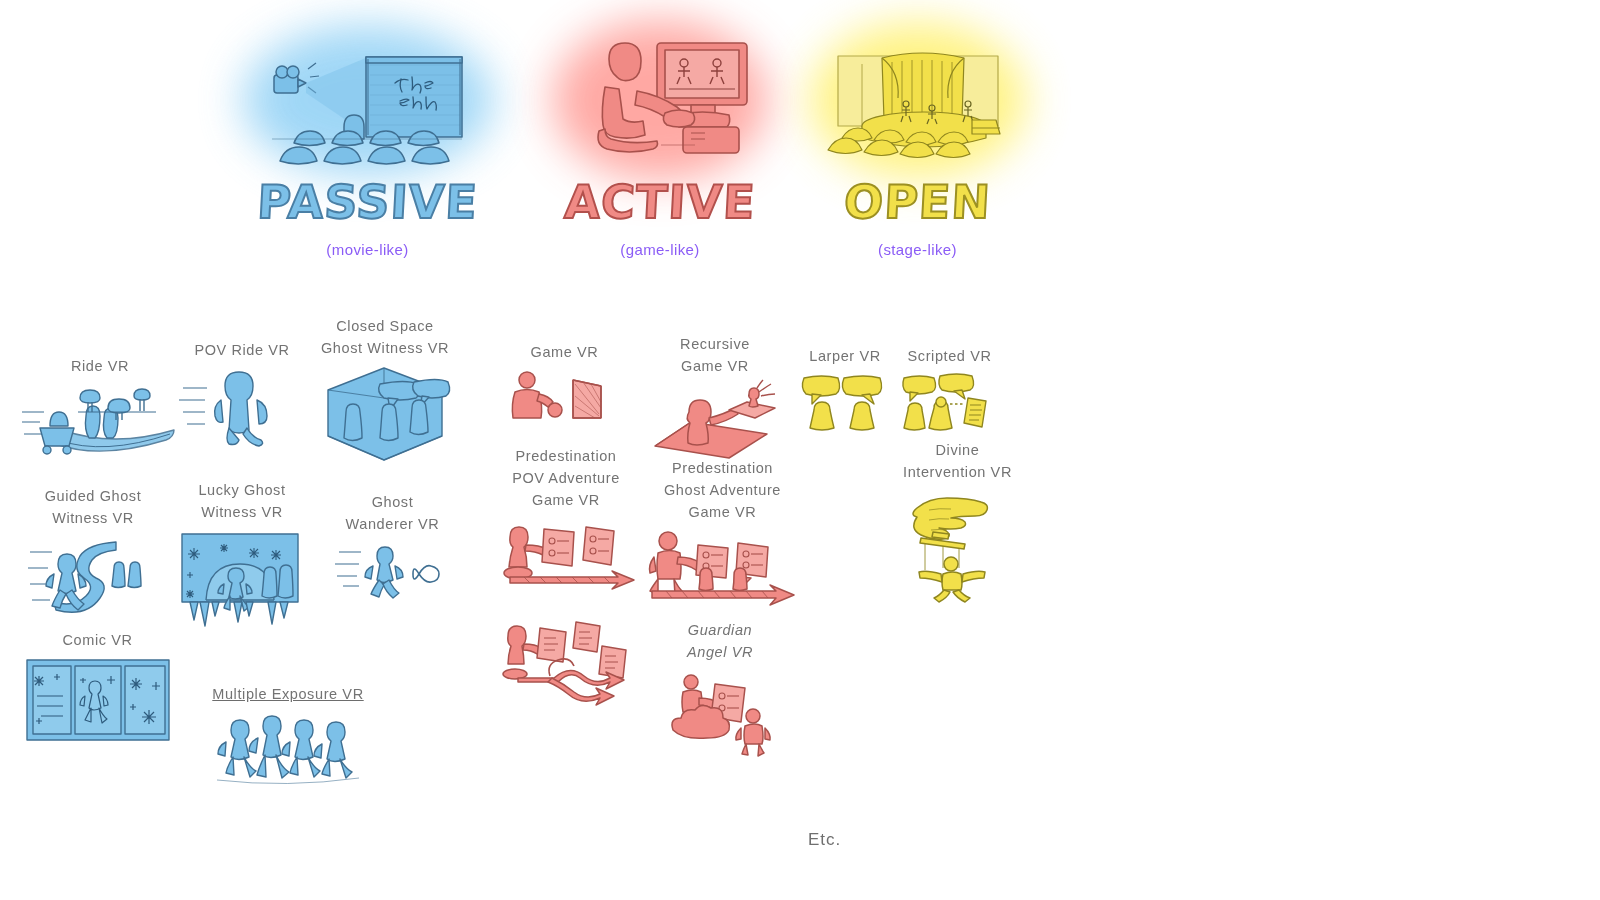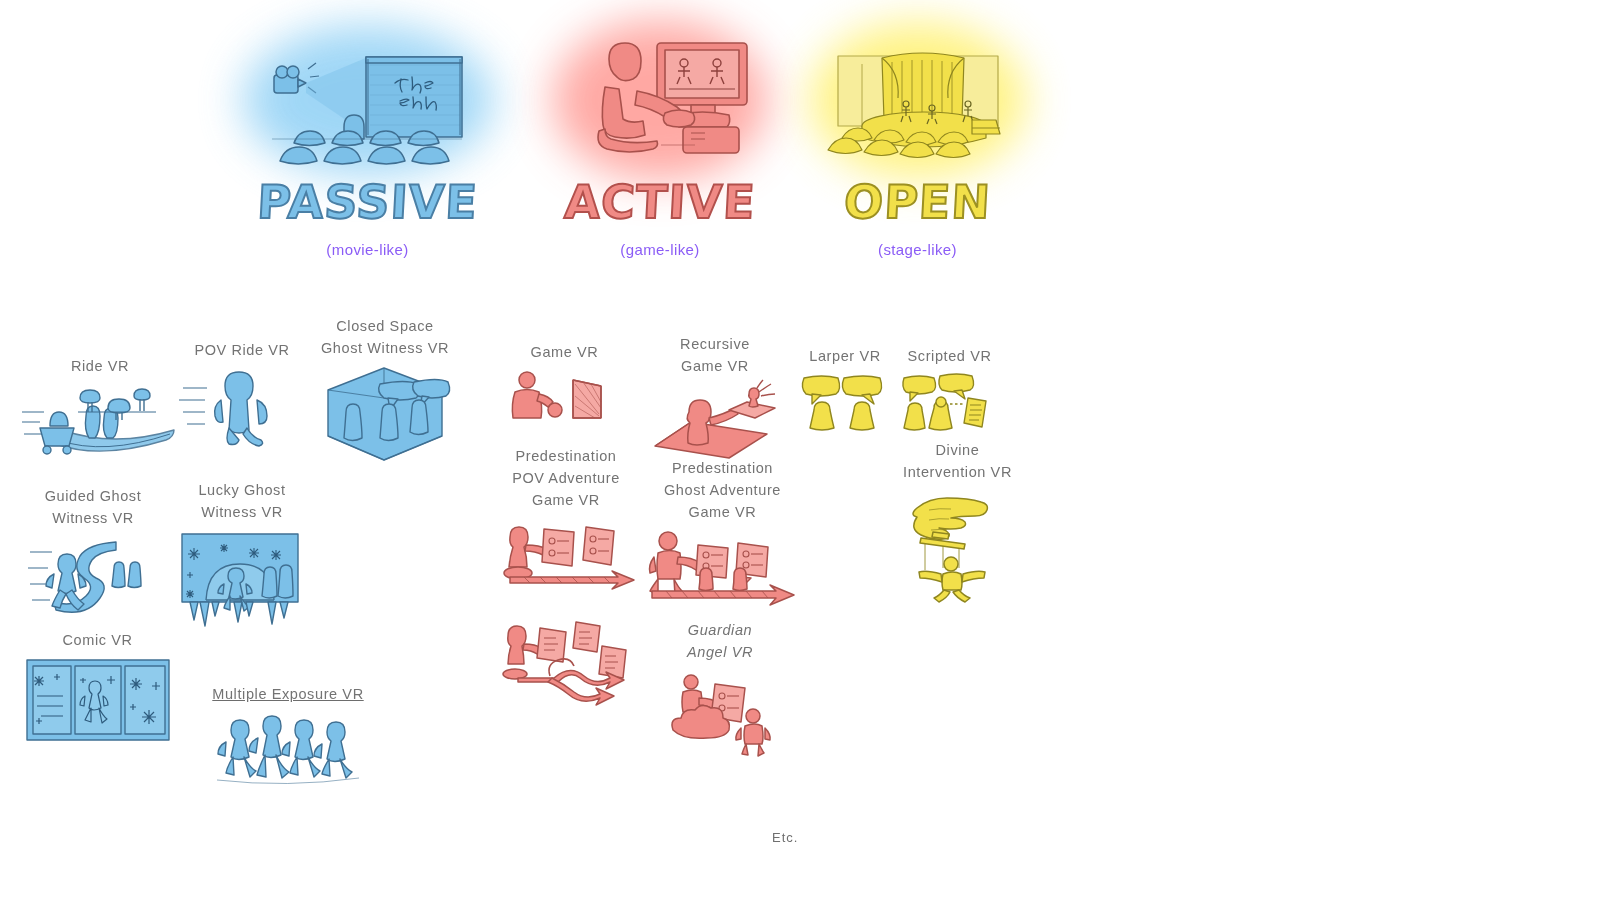--- a/index.html
+++ b/index.html
@@ -83,23 +83,24 @@
   .item-art {
     display: flex;
     align-items: flex-start;
     justify-content: center;
     margin-top: 4px;
   }
 
   .etc {
     position: absolute;
     font-family: "Liberation Sans", sans-serif;
-    font-size: 13px;
+    font-size: 17px;
     color: #6f6f6f;
     letter-spacing: 1px;
+    margin-left: 36px;
   }
 
   svg { display: block; overflow: visible; }
 </style>
 </head>
 <body>
 
 <div class="canvas">
 
   <div class="header-col" style="left:230px; top:25px; width:275px;">
@@ -367,20 +368,40 @@
           <path d="M104 44 q0 -7 6 -7 q6 0 6 7 q1 14 1 24 q-8 4 -15 0 q1 -10 2 -24 z"></path>
 
           <path d="M14 74 l4 18 l4 -18 z M24 74 l5 24 l4 -24 z M36 74 l3 14 l4 -14 z" fill="#7CC0E8"></path>
           <path d="M58 74 l4 20 l4 -20 z M70 74 l3 14 l4 -14 z" fill="#7CC0E8"></path>
           <path d="M92 74 l4 22 l4 -22 z M104 74 l4 16 l4 -16 z" fill="#7CC0E8"></path>
         </g>
       </svg>
     </div>
   </div>
 
+  <div class="item" style="left:330px; top:492px; width:125px;">
+    <div class="item-label">Ghost
+Wanderer VR</div>
+    <div class="item-art">
+      <svg width="120" height="62" viewBox="0 0 120 62">
+        <g stroke="#3f6f92" stroke-width="1.4" fill="#7CC0E8" stroke-linejoin="round">
+          <path d="M6 12 h22 M2 24 h24 M4 36 h20 M10 46 h16" fill="none" stroke-width="1.2"></path>
+          <path d="M44 16 q0 -9 8 -9 q8 0 8 9 q0 5 -4 8 l4 16 q-10 5 -16 0 l3 -16 q-3 -3 -3 -8 z"></path>
+          <path d="M40 26 q-8 3 -8 11 l6 2 z"></path>
+          <path d="M62 26 q8 3 8 11 l-6 2 z"></path>
+          <path d="M46 40 q-6 9 -8 14 l8 3 q2 -7 5 -12 z"></path>
+          <path d="M56 40 q5 10 10 13 l-6 5 q-7 -6 -10 -14 z"></path>
+
+          <g fill="none" stroke="#3f6f92" stroke-width="1.6">
+            <path d="M86 34 q-6 -10 -6 0 q0 10 6 0 q6 -10 12 -8 q8 2 8 8 q0 7 -8 8 q-6 1 -12 -8 z"></path>
+          </g>
+        </g>
+      </svg>
+    </div>
+  </div>
 
   <div class="item" style="left:20px; top:630px; width:155px;">
     <div class="item-label">Comic VR</div>
     <div class="item-art">
       <svg width="150" height="90" viewBox="0 0 150 90">
         <g stroke="#3f6f92" stroke-width="1.4" fill="#7CC0E8" stroke-linejoin="round">
           <rect x="4" y="4" width="142" height="80"></rect>
           <rect x="10" y="10" width="38" height="68" fill="#8FCBEC"></rect>
           <rect x="52" y="10" width="46" height="68" fill="#8FCBEC"></rect>
           <rect x="102" y="10" width="40" height="68" fill="#8FCBEC"></rect>

